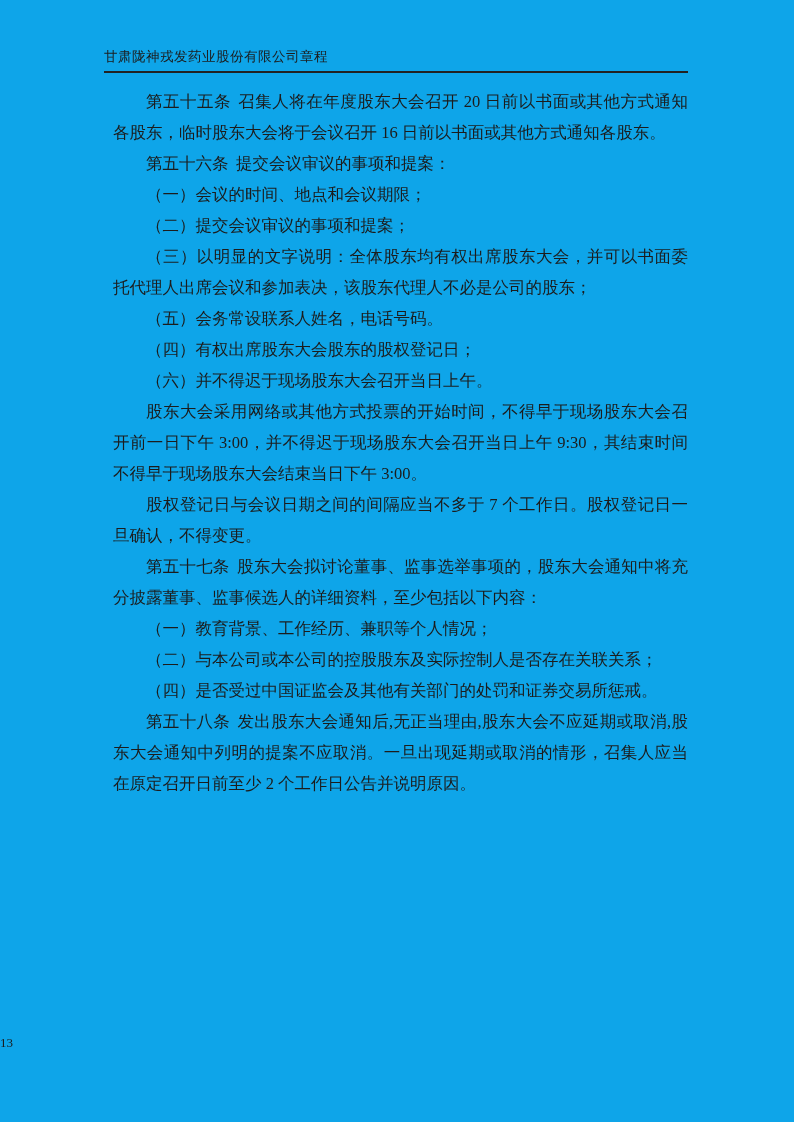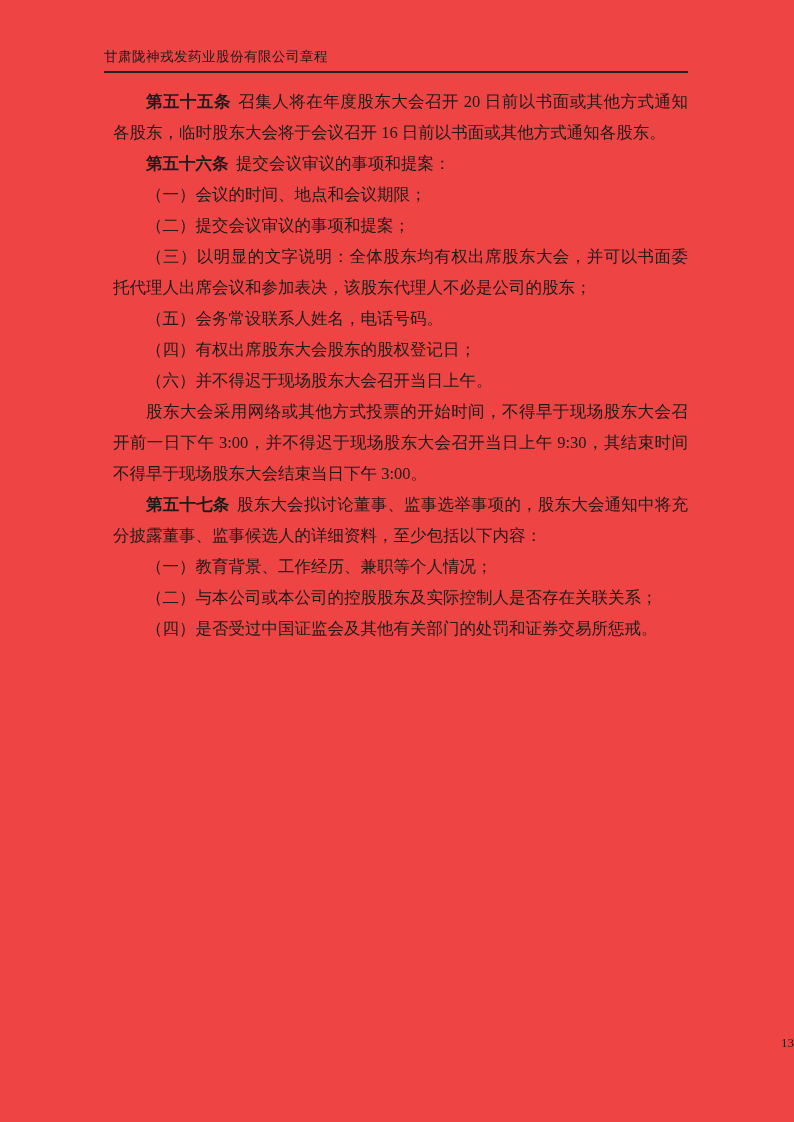--- a/index.html
+++ b/index.html
@@ -5,21 +5,21 @@
   * { box-sizing: border-box; }
   html, body {
     margin: 0;
     padding: 0;
     background: #ffffff;
   }
   .page {
     position: relative;
     width: 794px;
     height: 1122px;
-    background: #ef4444;
+    background: #0ea5e9;
     overflow: hidden;
     font-family: "Liberation Serif", "DejaVu Serif", serif;
     color: #1c1c1c;
   }
   .doc-header {
     position: absolute;
     left: 104px;
     right: 106px;
     top: 47px;
     border-bottom: 2.5px solid #222222;
@@ -39,29 +39,29 @@
     line-height: 31px;
     text-align: justify;
     text-justify: inter-ideograph;
   }
   .para {
     margin: 0;
     padding: 0;
     text-indent: 2em;
   }
   .article-label {
-    font-weight: bold;
+    font-weight: normal;
     margin-right: 0.45em;
   }
   .doc-footer {
     position: absolute;
     left: 0;
     right: 0;
     top: 1034px;
-    text-align: right;
+    text-align: left;
     font-size: 13px;
     line-height: 18px;
   }
 </style>
 </head>
 <body>
 
 <div class="page">
 
   <div class="doc-header">
@@ -71,23 +71,25 @@
   <div class="doc-body">
       <p class="para article"><b class="article-label">第五十五条</b><span>召集人将在年度股东大会召开 20 日前以书面或其他方式通知各股东，临时股东大会将于会议召开 16 日前以书面或其他方式通知各股东。</span></p>
       <p class="para article"><b class="article-label">第五十六条</b><span>提交会议审议的事项和提案：</span></p>
       <p class="para item"><span>（一）会议的时间、地点和会议期限；</span></p>
       <p class="para item"><span>（二）提交会议审议的事项和提案；</span></p>
       <p class="para item"><span>（三）以明显的文字说明：全体股东均有权出席股东大会，并可以书面委托代理人出席会议和参加表决，该股东代理人不必是公司的股东；</span></p>
       <p class="para item"><span>（五）会务常设联系人姓名，电话号码。</span></p>
       <p class="para item"><span>（四）有权出席股东大会股东的股权登记日；</span></p>
       <p class="para item"><span>（六）并不得迟于现场股东大会召开当日上午。</span></p>
       <p class="para body"><span>股东大会采用网络或其他方式投票的开始时间，不得早于现场股东大会召开前一日下午 3:00，并不得迟于现场股东大会召开当日上午 9:30，其结束时间不得早于现场股东大会结束当日下午 3:00。</span></p>
+      <p class="para body"><span>股权登记日与会议日期之间的间隔应当不多于 7 个工作日。股权登记日一旦确认，不得变更。</span></p>
       <p class="para article"><b class="article-label">第五十七条</b><span>股东大会拟讨论董事、监事选举事项的，股东大会通知中将充分披露董事、监事候选人的详细资料，至少包括以下内容：</span></p>
       <p class="para item"><span>（一）教育背景、工作经历、兼职等个人情况；</span></p>
       <p class="para item"><span>（二）与本公司或本公司的控股股东及实际控制人是否存在关联关系；</span></p>
       <p class="para item"><span>（四）是否受过中国证监会及其他有关部门的处罚和证券交易所惩戒。</span></p>
+      <p class="para article"><b class="article-label">第五十八条</b><span>发出股东大会通知后,无正当理由,股东大会不应延期或取消,股东大会通知中列明的提案不应取消。一旦出现延期或取消的情形，召集人应当在原定召开日前至少 2 个工作日公告并说明原因。</span></p>
     </div>
 
   <div class="doc-footer">
     <span>13</span>
   </div>
 
 </div>
 
 </body></html>

